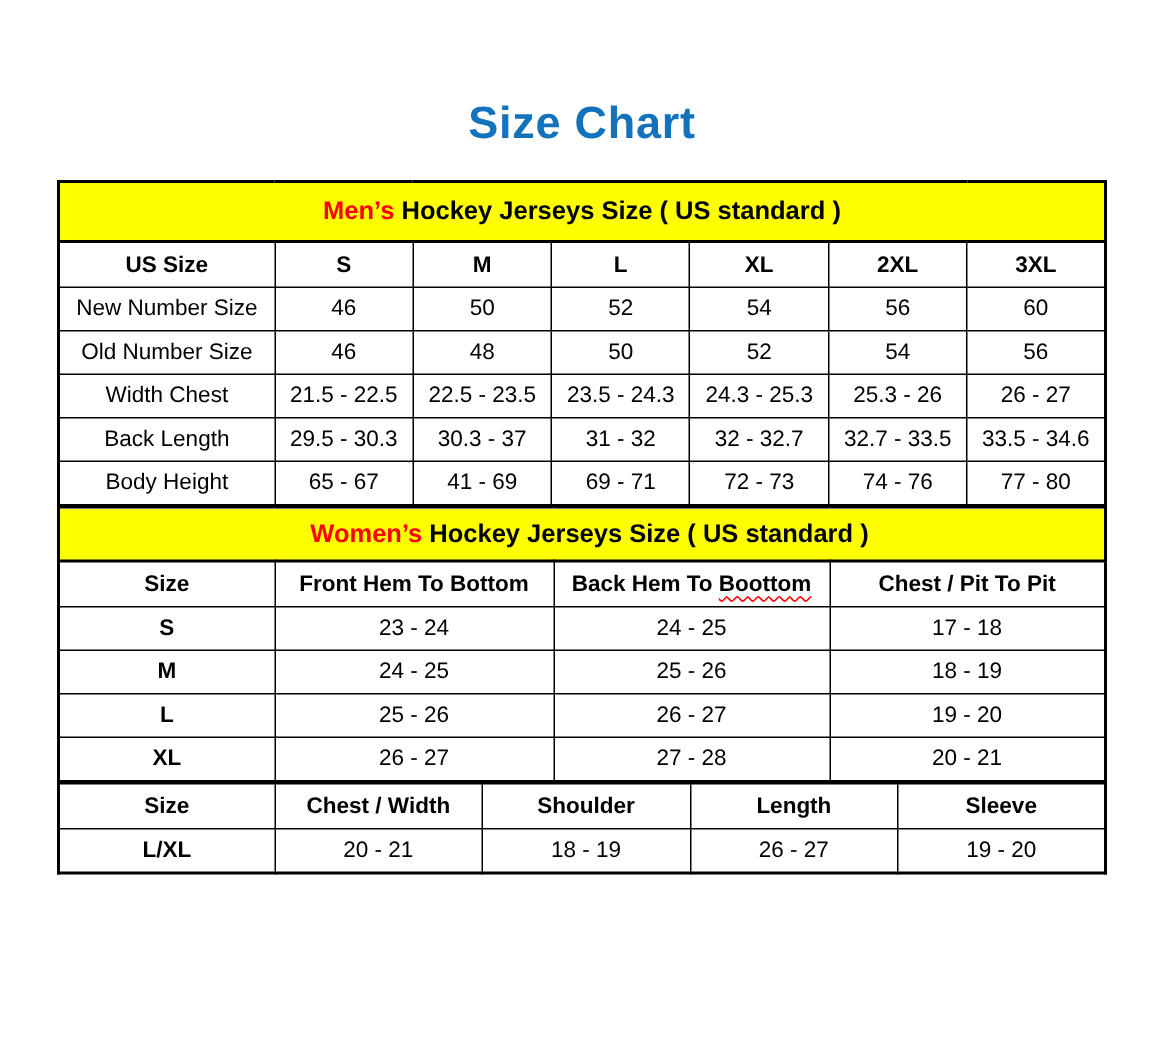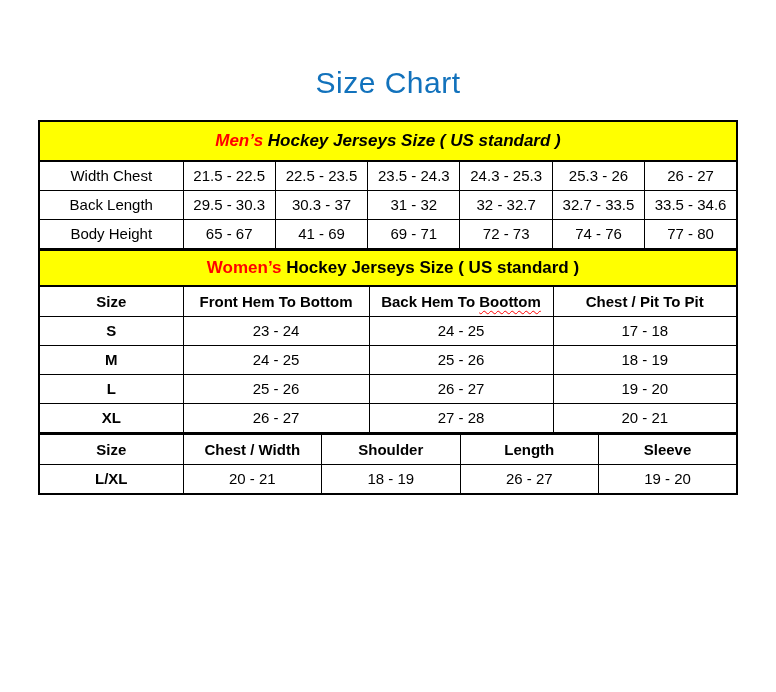--- a/index.html
+++ b/index.html
@@ -4,21 +4,21 @@
 <style>
   html, body { margin: 0; padding: 0; background: #ffffff; }
   body {
     width: 776px; height: 692px; overflow: hidden;
     font-family: "Liberation Sans", sans-serif; color: #000000;
   }
   .page { width: 776px; height: 692px; position: relative; }
 
   .page-title {
     margin: 0; position: absolute; top: 66px; left: 0; width: 776px;
-    text-align: center; font-size: 30px; font-weight: normal;
+    text-align: center; font-size: 30px; font-weight: bold;
     color: #1272BC; letter-spacing: 0.5px;
   }
 
   .tables { position: absolute; left: 38px; top: 120px; width: 700px; }
 
   table.size-table {
     border-collapse: collapse; table-layout: fixed; width: 700px;
     border: 2px solid #000;
   }
   table.size-table + table.size-table { margin-top: -1px; }
@@ -27,21 +27,21 @@
     border: 1.6px solid #000;
     text-align: center; vertical-align: middle;
     padding: 0 2px; font-size: 15px; line-height: 1.15;
     overflow: hidden; white-space: nowrap;
   }
 
   tr.band td {
     background: #FFFF00; font-weight: bold; font-size: 17px;
     border: 2px solid #000;
   }
-  .mens   tr.band td { height: 38px; font-style: italic; }
+  .mens   tr.band td { height: 38px; }
   .womens tr.band td { height: 34px; padding-left: 12px; }
   .youth  tr.band td { height: 31px; }
 
   tr.hdr td { font-weight: bold; height: 29px; }
   tr.row td { height: 28px; }
 
   
   .womens tr.row td.lbl, .youth tr.row td.lbl { font-weight: bold; }
 
   .red { color: #FF0000; }
@@ -68,20 +68,47 @@
           <col>
           <col>
           <col>
           <col>
           <col>
           <col>
       </colgroup>
       <tbody>
           <tr class="band">
         <td colspan="7"><span class="red">Men’s</span><span> Hockey Jerseys Size ( US standard )</span></td>
+      </tr>
+      <tr class="hdr">
+        <td>US Size</td>
+        <td>S</td>
+        <td>M</td>
+        <td>L</td>
+        <td>XL</td>
+        <td>2XL</td>
+        <td>3XL</td>
+      </tr>
+      <tr class="row">
+        <td class="lbl">New Number Size</td>
+        <td>46</td>
+        <td>50</td>
+        <td>52</td>
+        <td>54</td>
+        <td>56</td>
+        <td>60</td>
+      </tr>
+      <tr class="row">
+        <td class="lbl">Old Number Size</td>
+        <td>46</td>
+        <td>48</td>
+        <td>50</td>
+        <td>52</td>
+        <td>54</td>
+        <td>56</td>
       </tr>
       <tr class="row">
         <td class="lbl">Width Chest</td>
         <td>21.5 - 22.5</td>
         <td>22.5 - 23.5</td>
         <td>23.5 - 24.3</td>
         <td>24.3 - 25.3</td>
         <td>25.3 - 26</td>
         <td>26 - 27</td>
       </tr>

